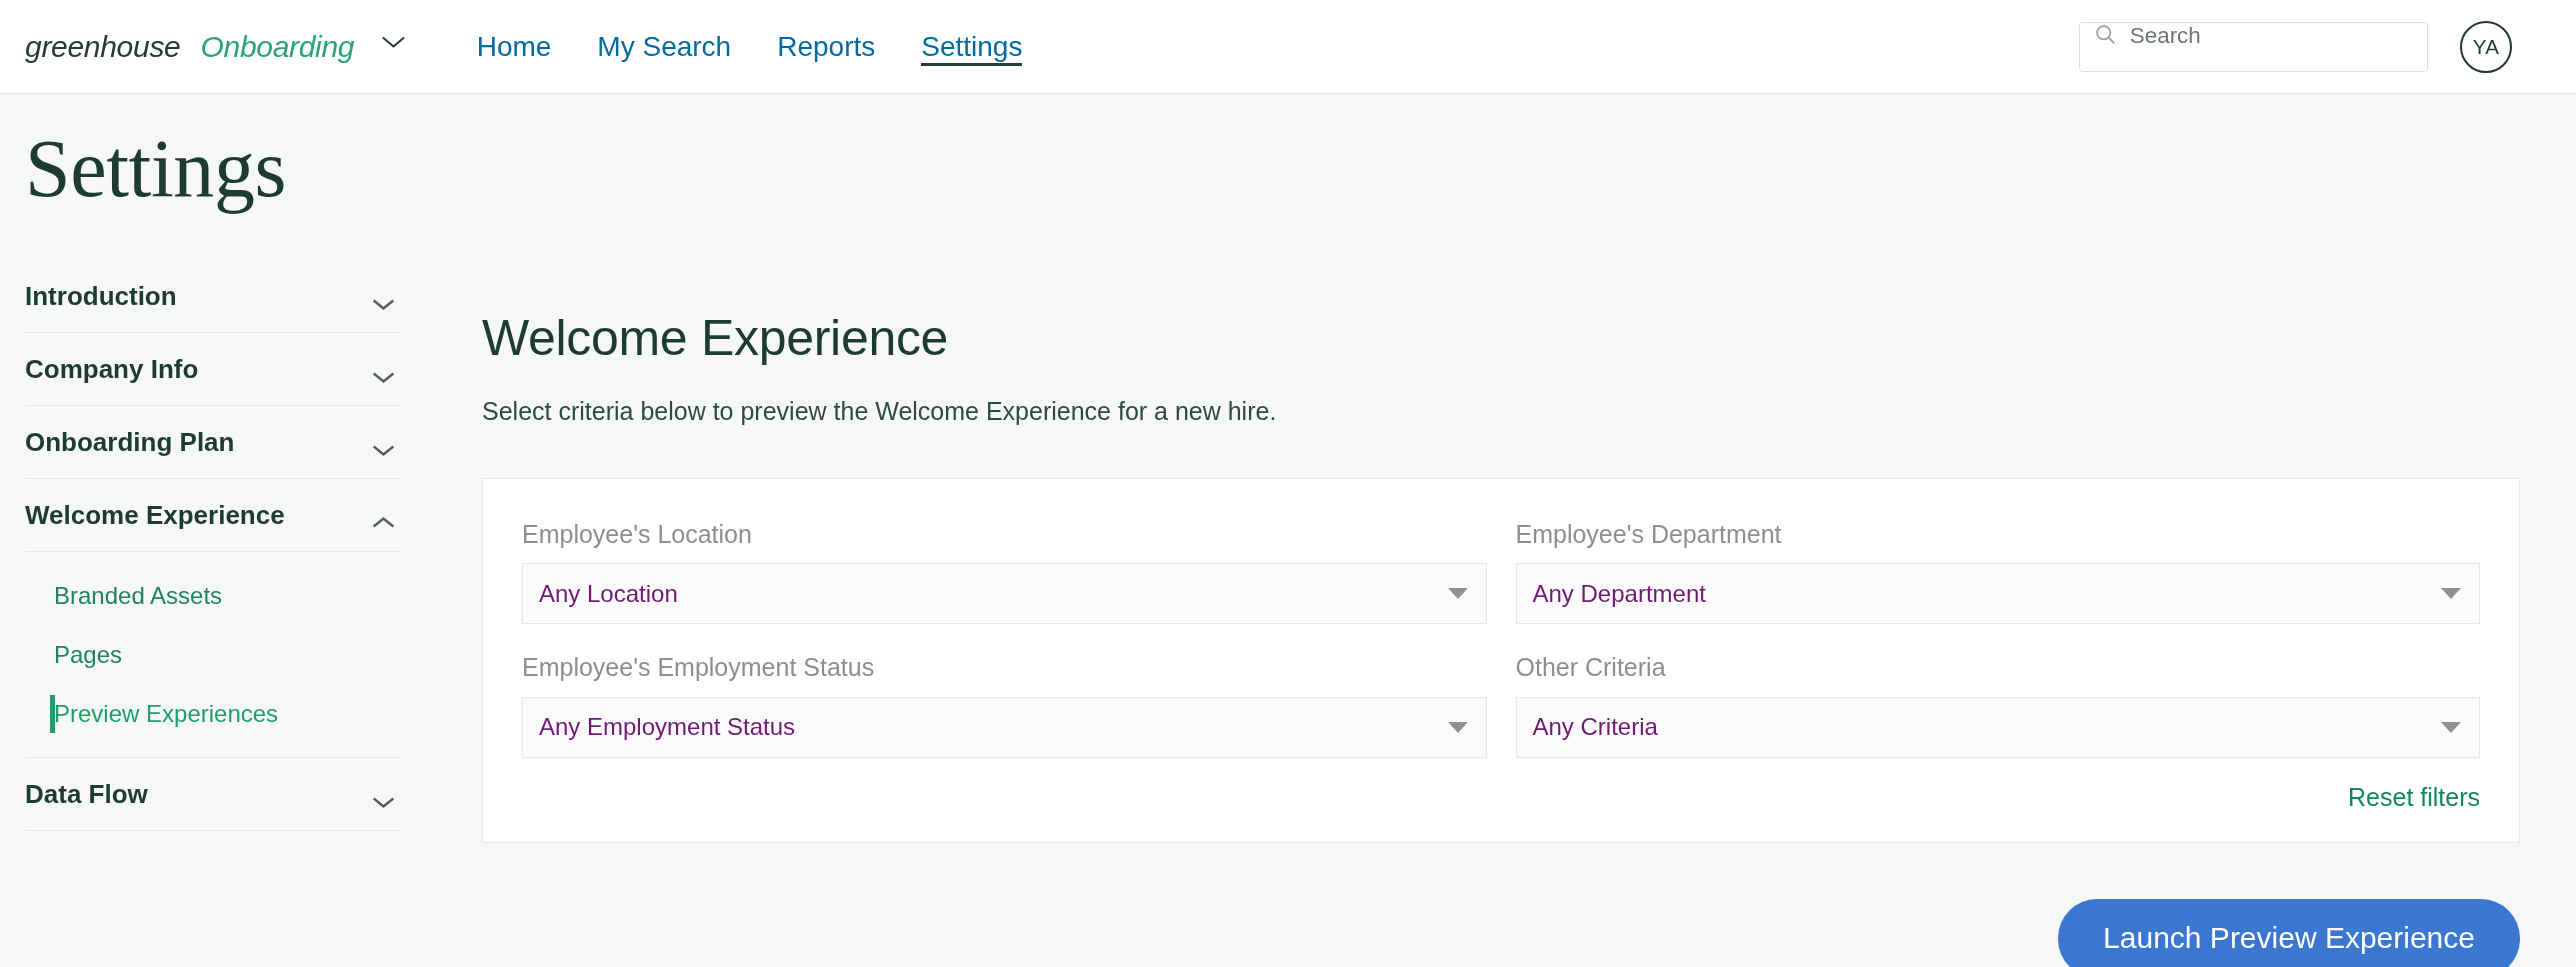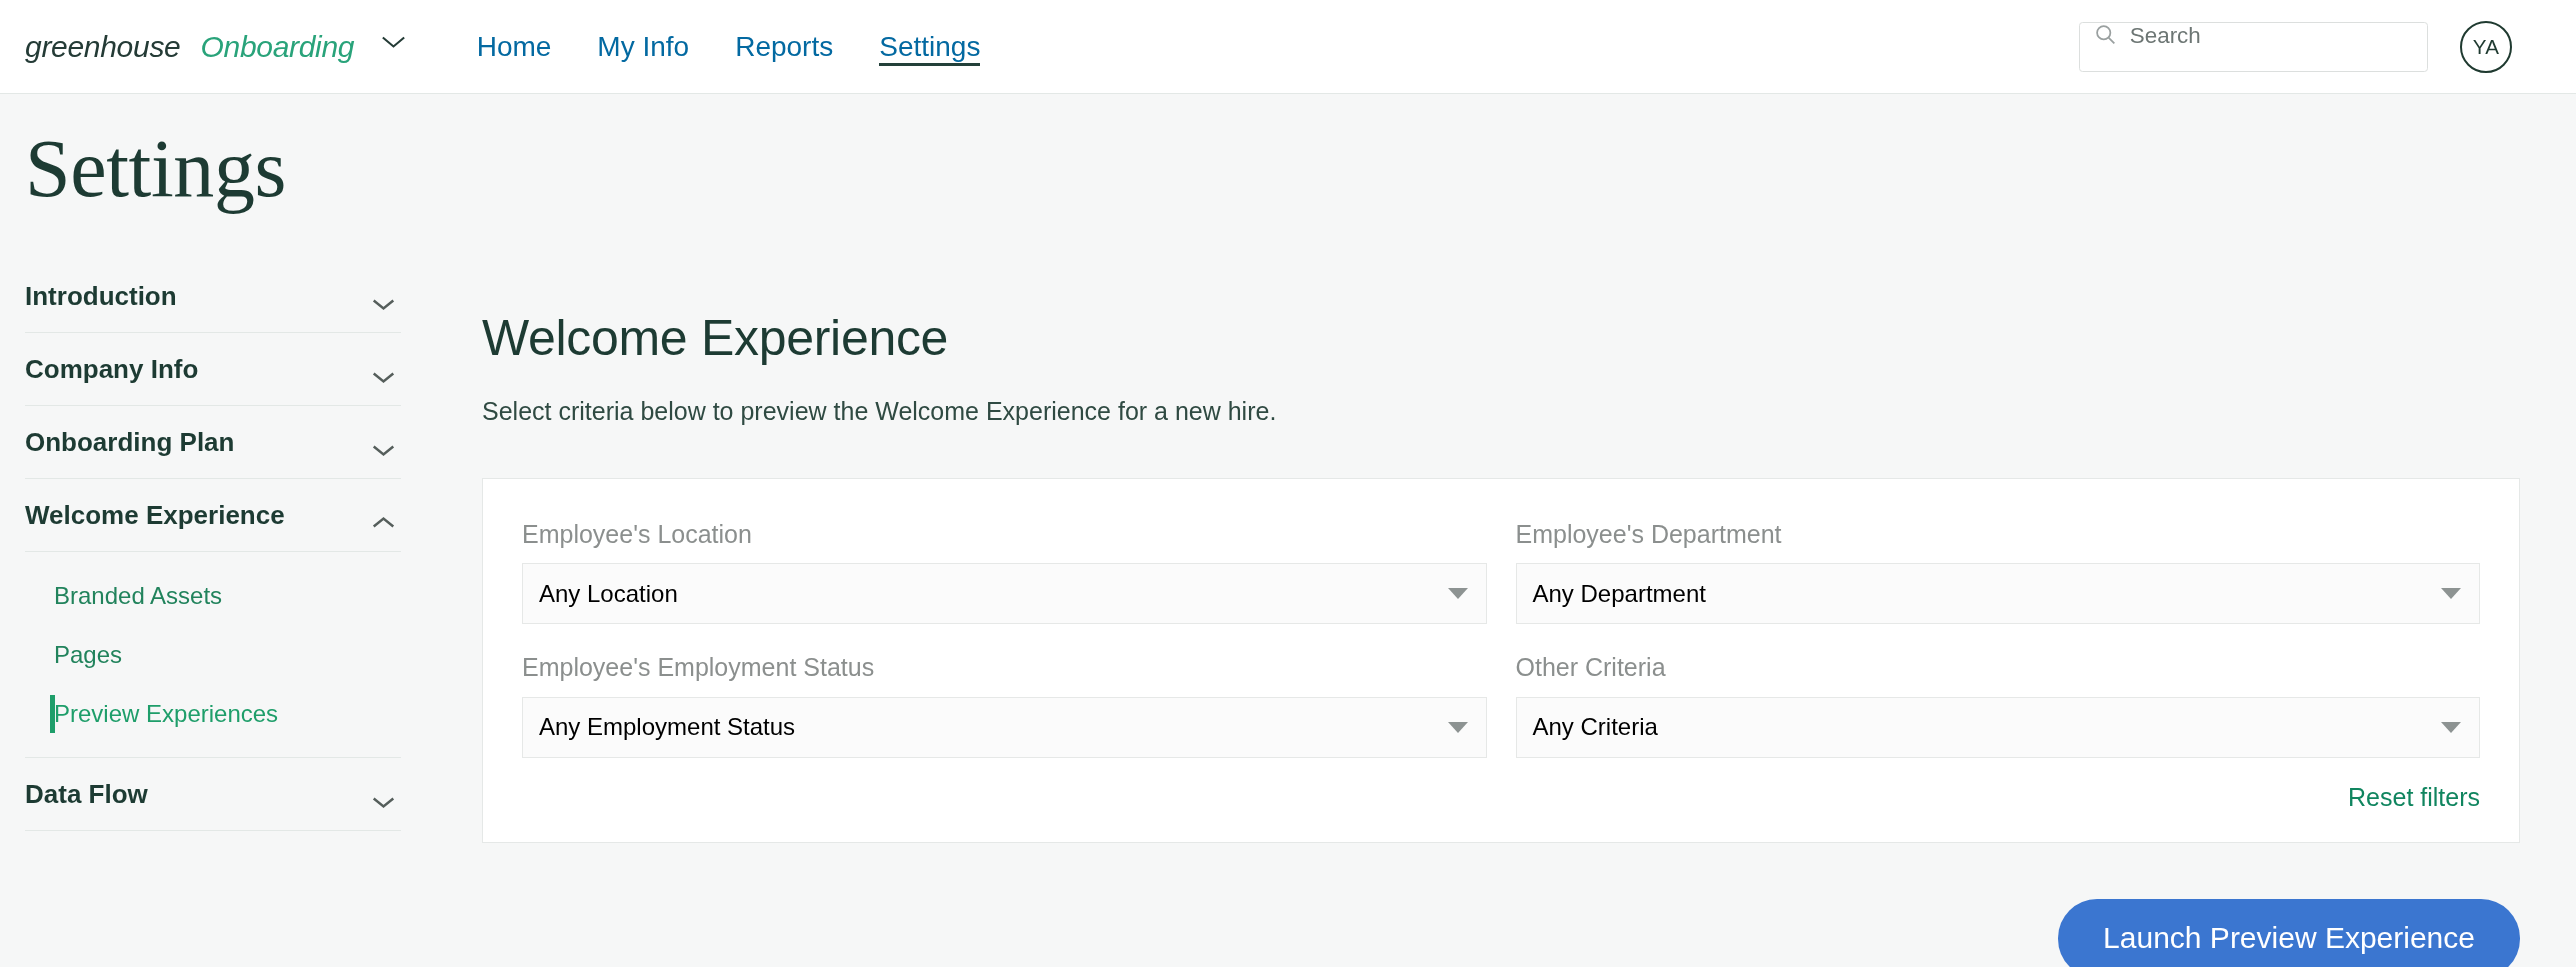--- a/index.html
+++ b/index.html
@@ -239,21 +239,21 @@
     border: 1.8px solid #e6e8e7;
     background: #fbfbfb;
     display: flex;
     align-items: center;
     justify-content: space-between;
     padding: 0 18px 0 16px;
     cursor: pointer;
   }
   .select-value {
     font-size: 24px;
-    color: #000000;
+    color: #701a75;
   }
   .caret-down {
     width: 0;
     height: 0;
     border-left: 10px solid transparent;
     border-right: 10px solid transparent;
     border-top: 11.6px solid #8d9392;
   }
 
   .card-footer {
@@ -295,21 +295,21 @@
     <span class="brand-prod">Onboarding</span>
     <span class="brand-caret">
       <svg width="27" height="16" viewBox="0 0 30 18">
           <polyline points="3,4 15,14 27,4" fill="none" stroke="#243b36" stroke-width="2.4"></polyline>
         </svg>
     </span>
   </div>
 
   <div class="nav">
     <div class="nav-item">Home</div>
-    <div class="nav-item">My Info</div>
+    <div class="nav-item">My Search</div>
     <div class="nav-item">Reports</div>
     <div class="nav-item active">Settings</div>
   </div>
 
   <div class="topbar-right">
     <div class="search-box">
       <span class="search-icon">
         <svg width="23" height="23" viewBox="0 0 26 26">
           <circle cx="11" cy="11" r="7.5" fill="none" stroke="#9aa0a0" stroke-width="2"></circle>
           <line x1="16.5" y1="16.5" x2="23" y2="23" stroke="#9aa0a0" stroke-width="2"></line>

